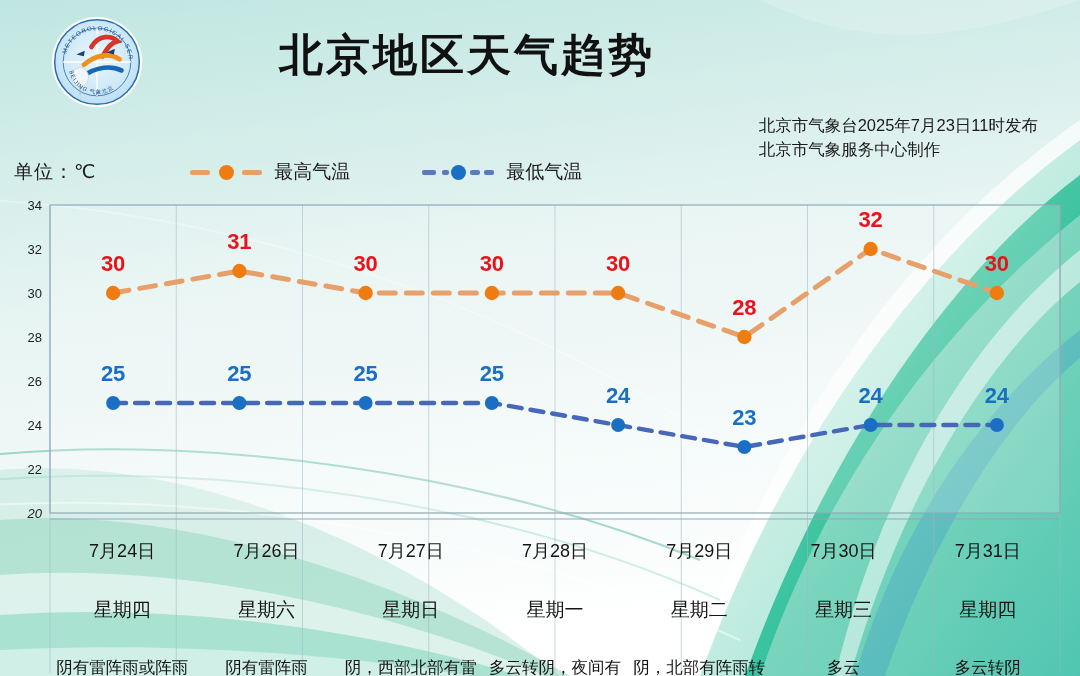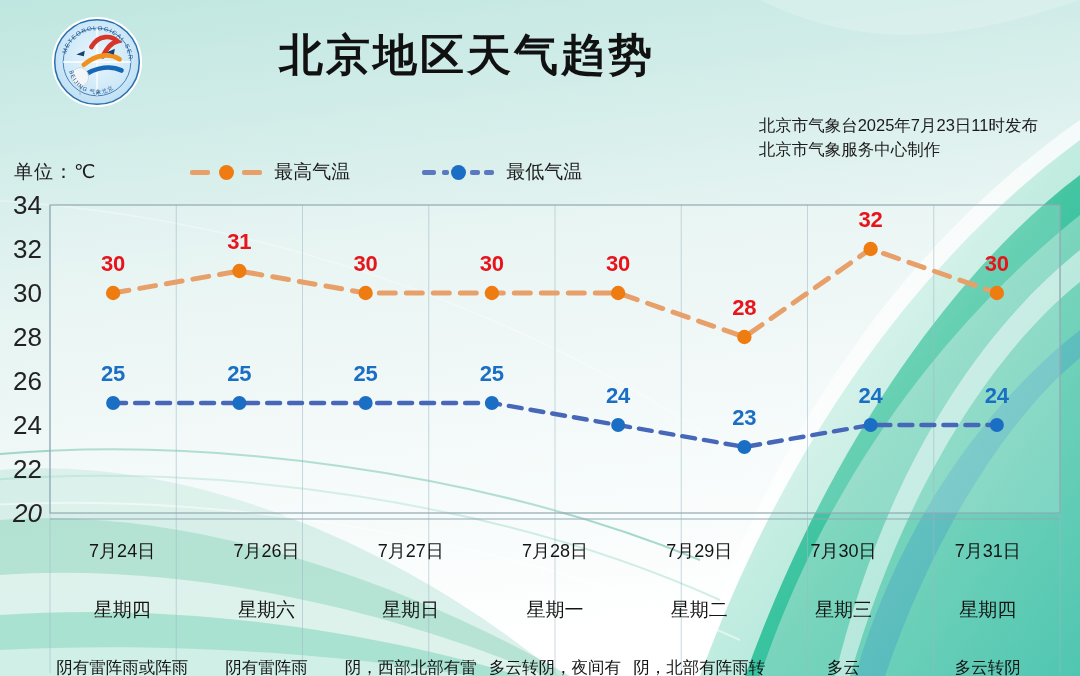--- a/index.html
+++ b/index.html
@@ -88,21 +88,21 @@
   #chart-wrap {
     position: absolute;
     left: 0; top: 0;
     width: 1080px; height: 676px;
   }
   .ylabels { position: absolute; left: 0; top: 0; width: 50px; height: 676px; }
   .ylabel {
     position: absolute;
     right: 8px;
     transform: translateY(-50%);
-    font-size: 26px;
+    font-size: 13px;
     color: #222222;
     text-align: right;
     white-space: nowrap;
   }
   .plot-svg { position: absolute; left: 0; top: 0; }
   .dlabel {
     position: absolute;
     transform: translate(-50%, -100%);
     font-size: 22px;
     font-weight: bold;

